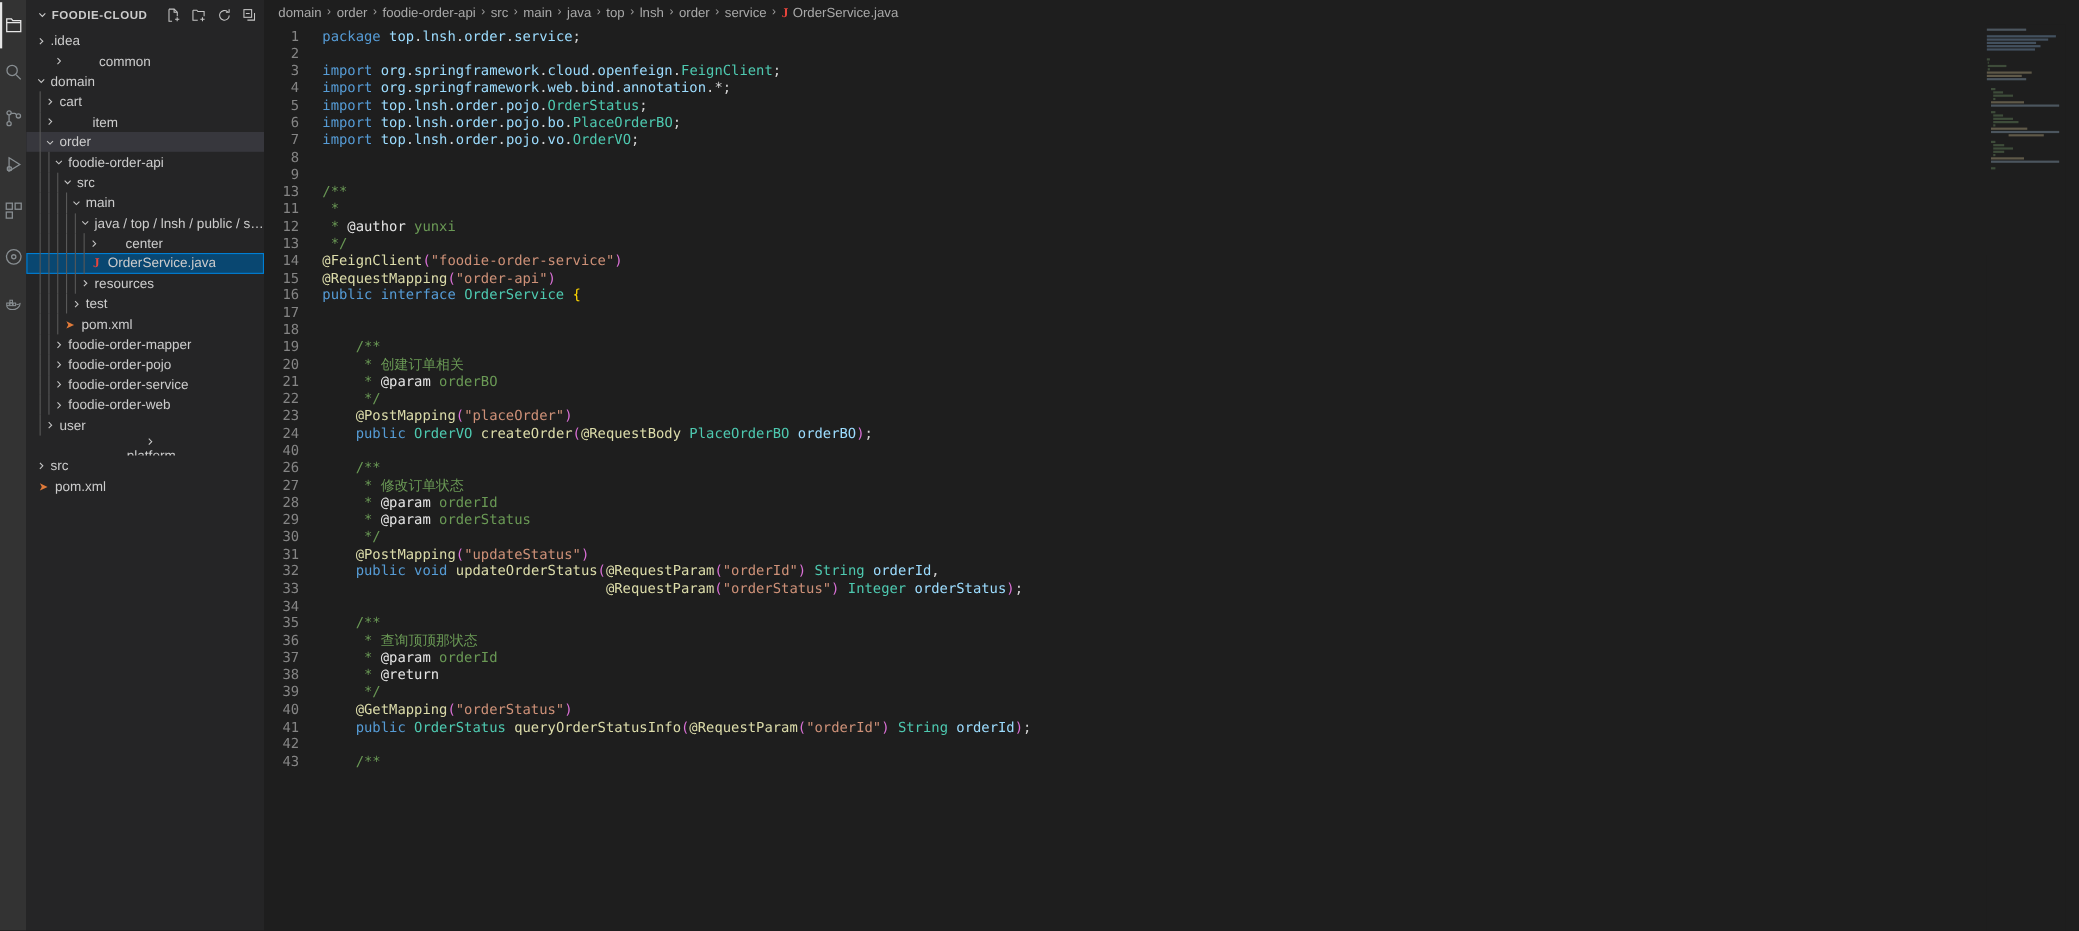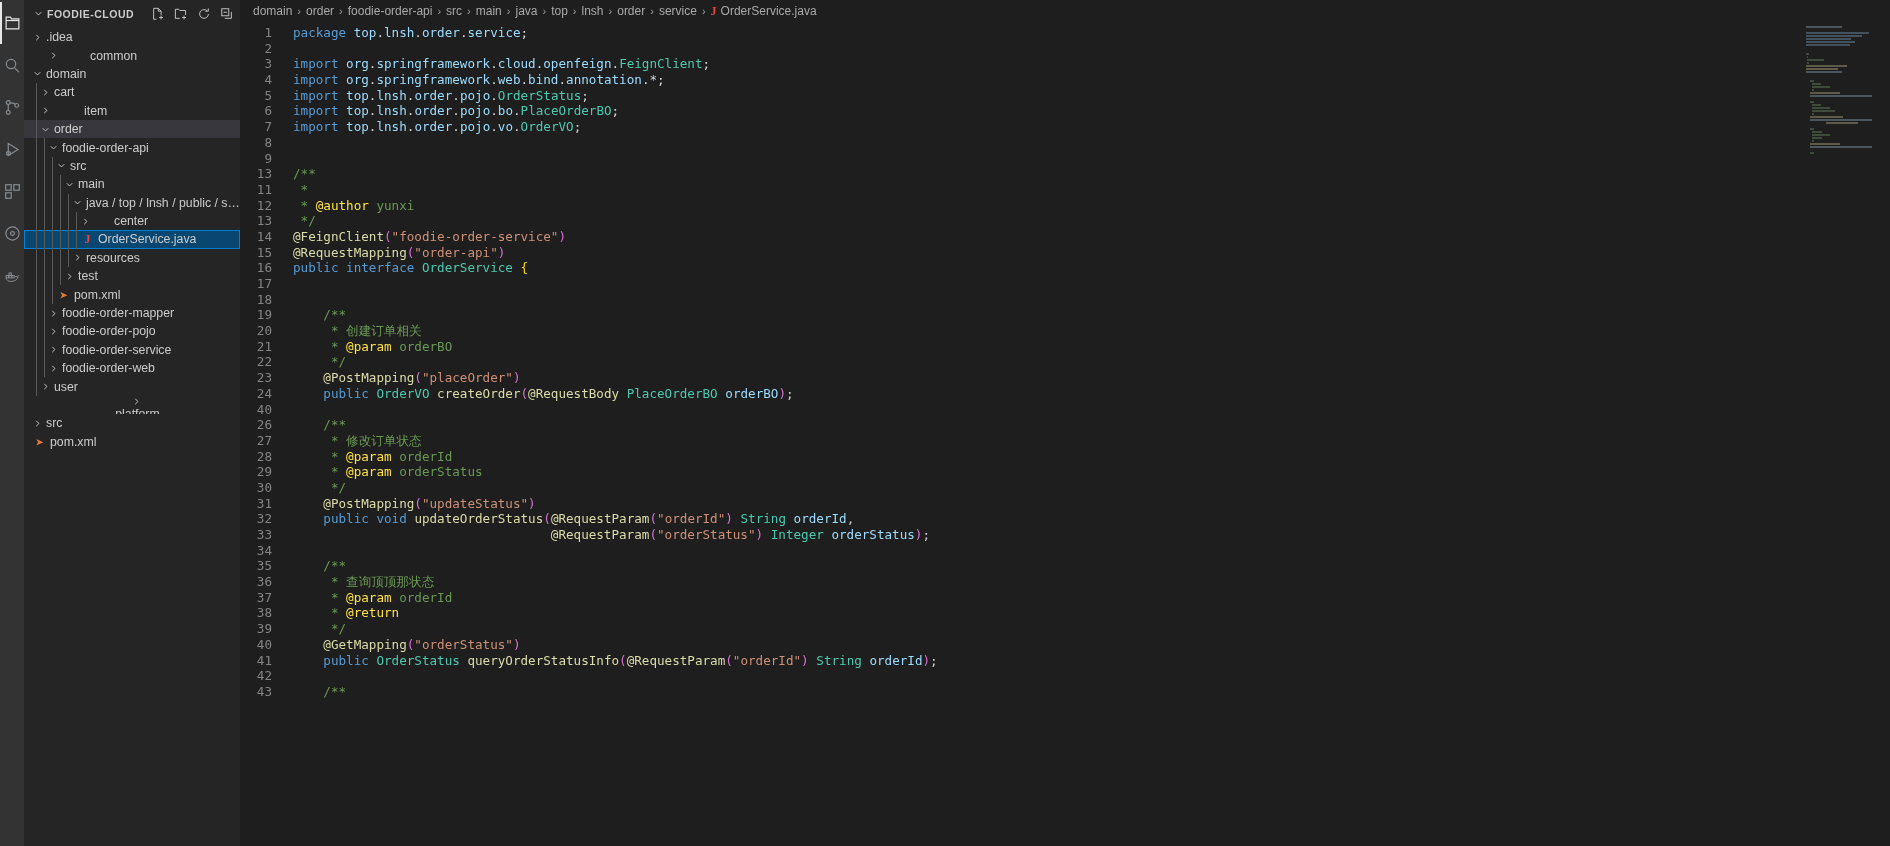--- a/index.html
+++ b/index.html
@@ -100,21 +100,21 @@
   }
   .gutter .ln { height: 15.7px; }
   .codelines { flex: 1 1 auto; padding-top: 3px; position: relative; white-space: pre; padding-left: 11px;}
   .cl { height: 15.7px; }
 
   
   .kw   { color: #569cd6; }
   .plain{ color: #d4d4d4; }
   .str  { color: #ce9178; }
   .cmt  { color: #6a9955; }
-  .jdoc-tag { color: #fde047; }
+  .jdoc-tag { color: #e5e5e5; }
   .type { color: #4ec9b0; }
   .ann  { color: #dcdcaa; }
   .fn   { color: #dcdcaa; }
   .var  { color: #9cdcfe; }
   .brace{ color: #ffd700; }
   .paren{ color: #da70d6; }
 
   
   .minimap {
     position: absolute; top: 22px; right: 12px;

